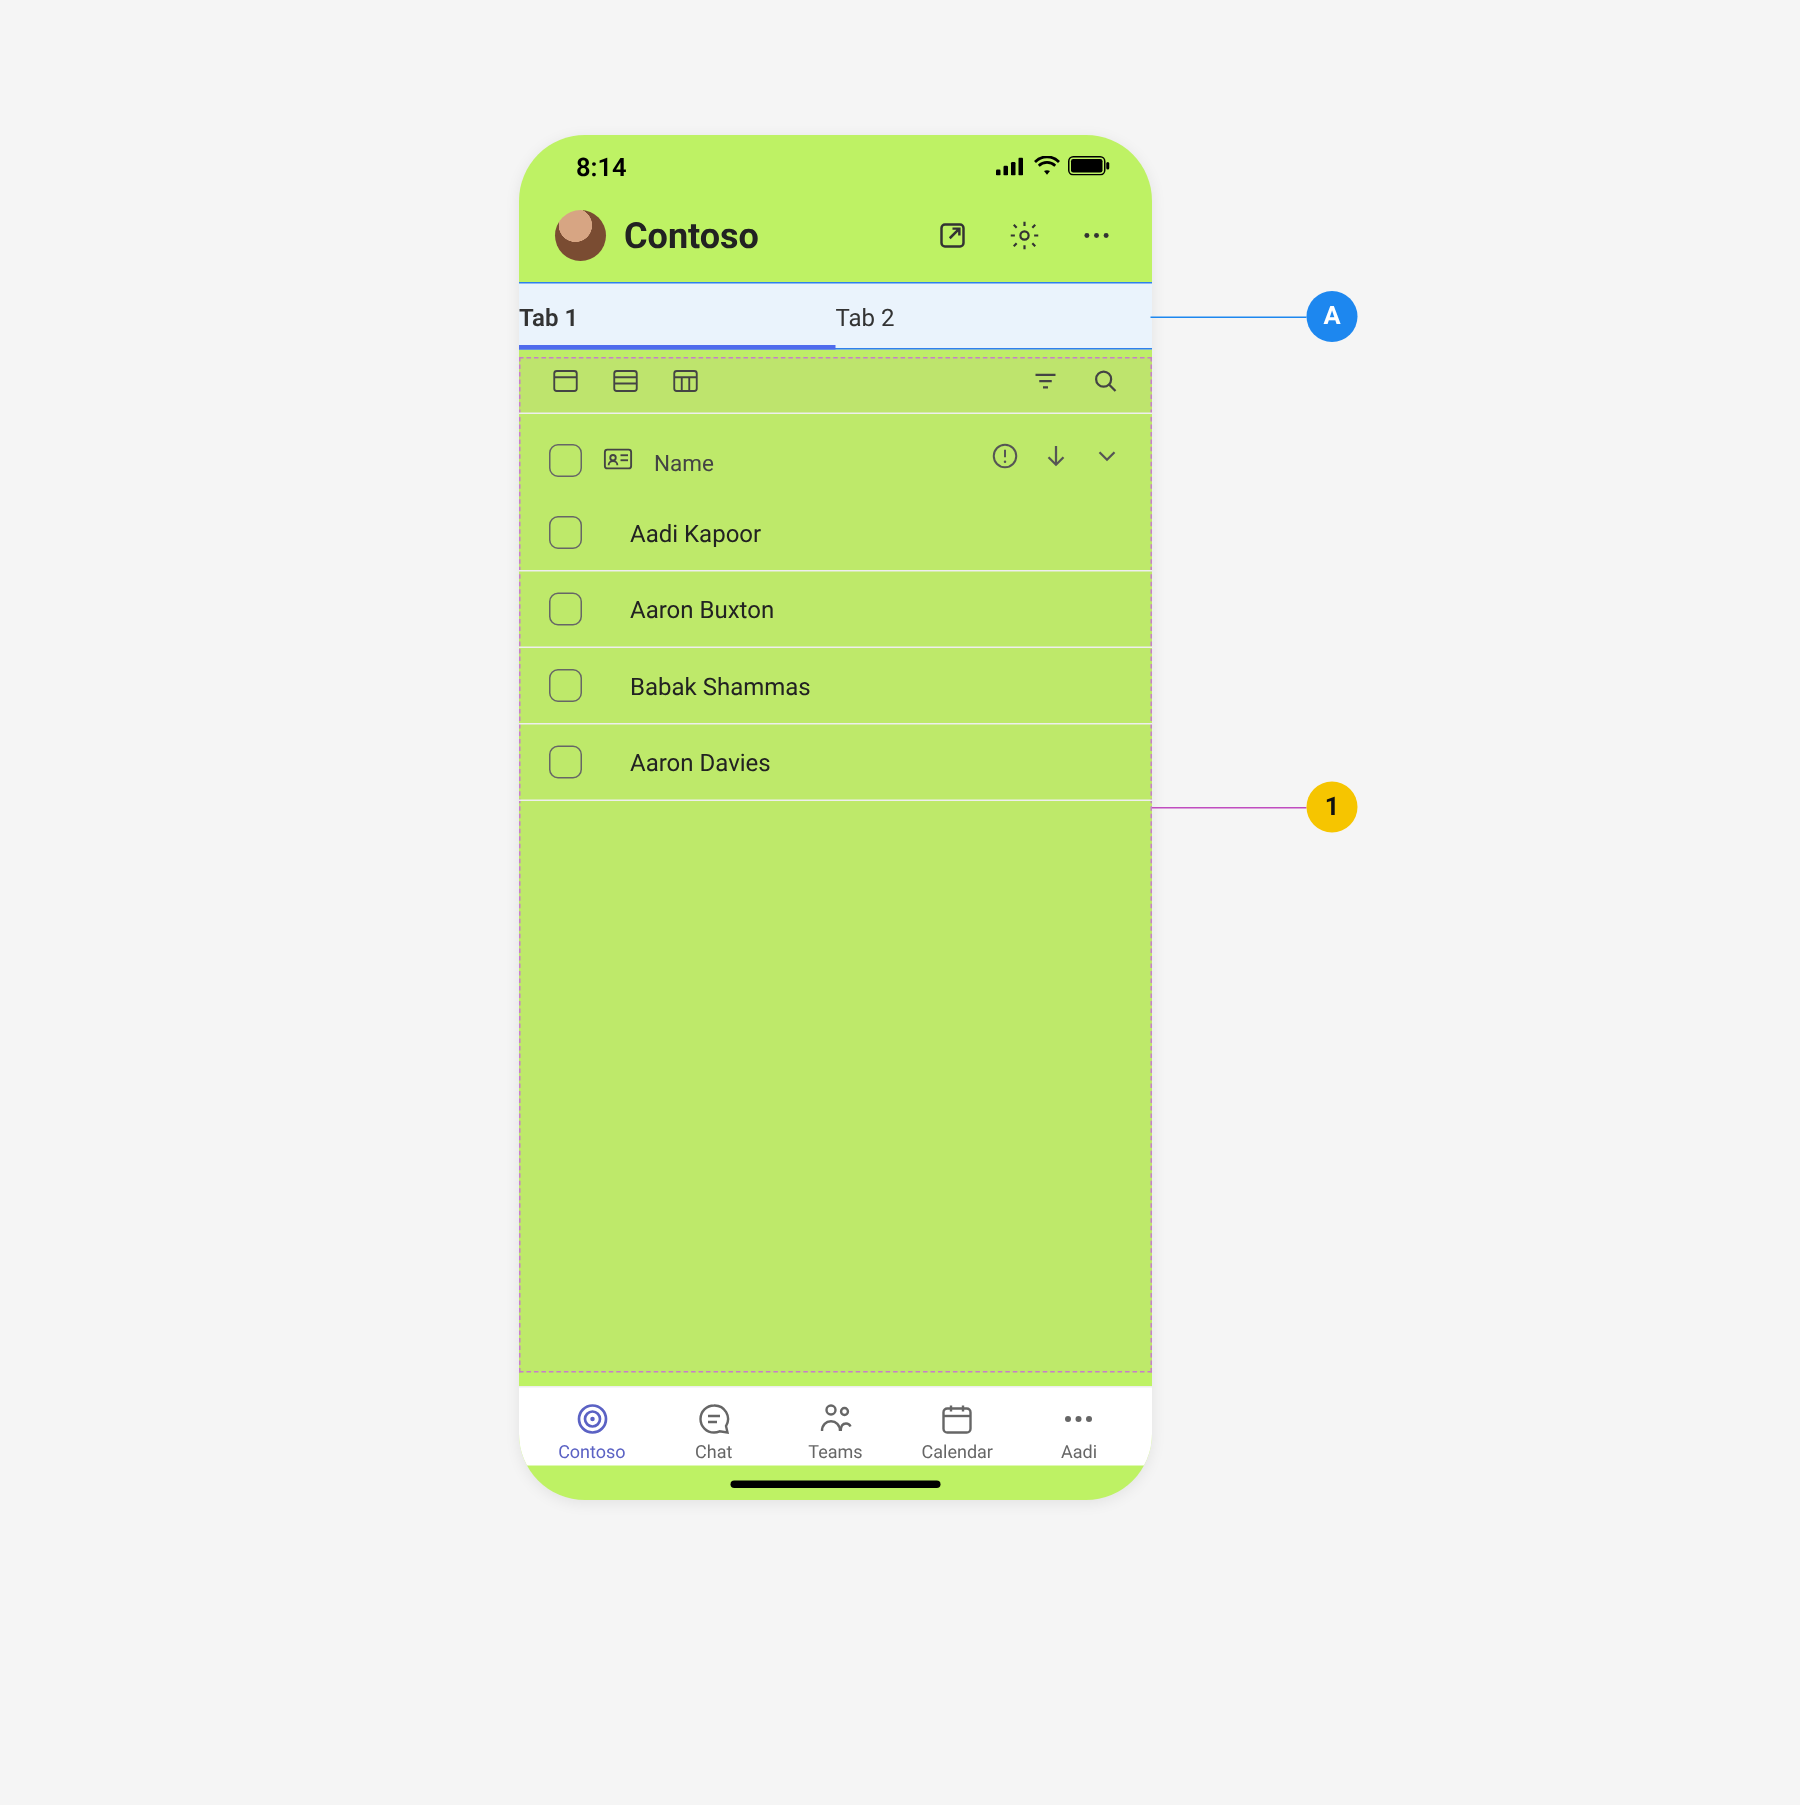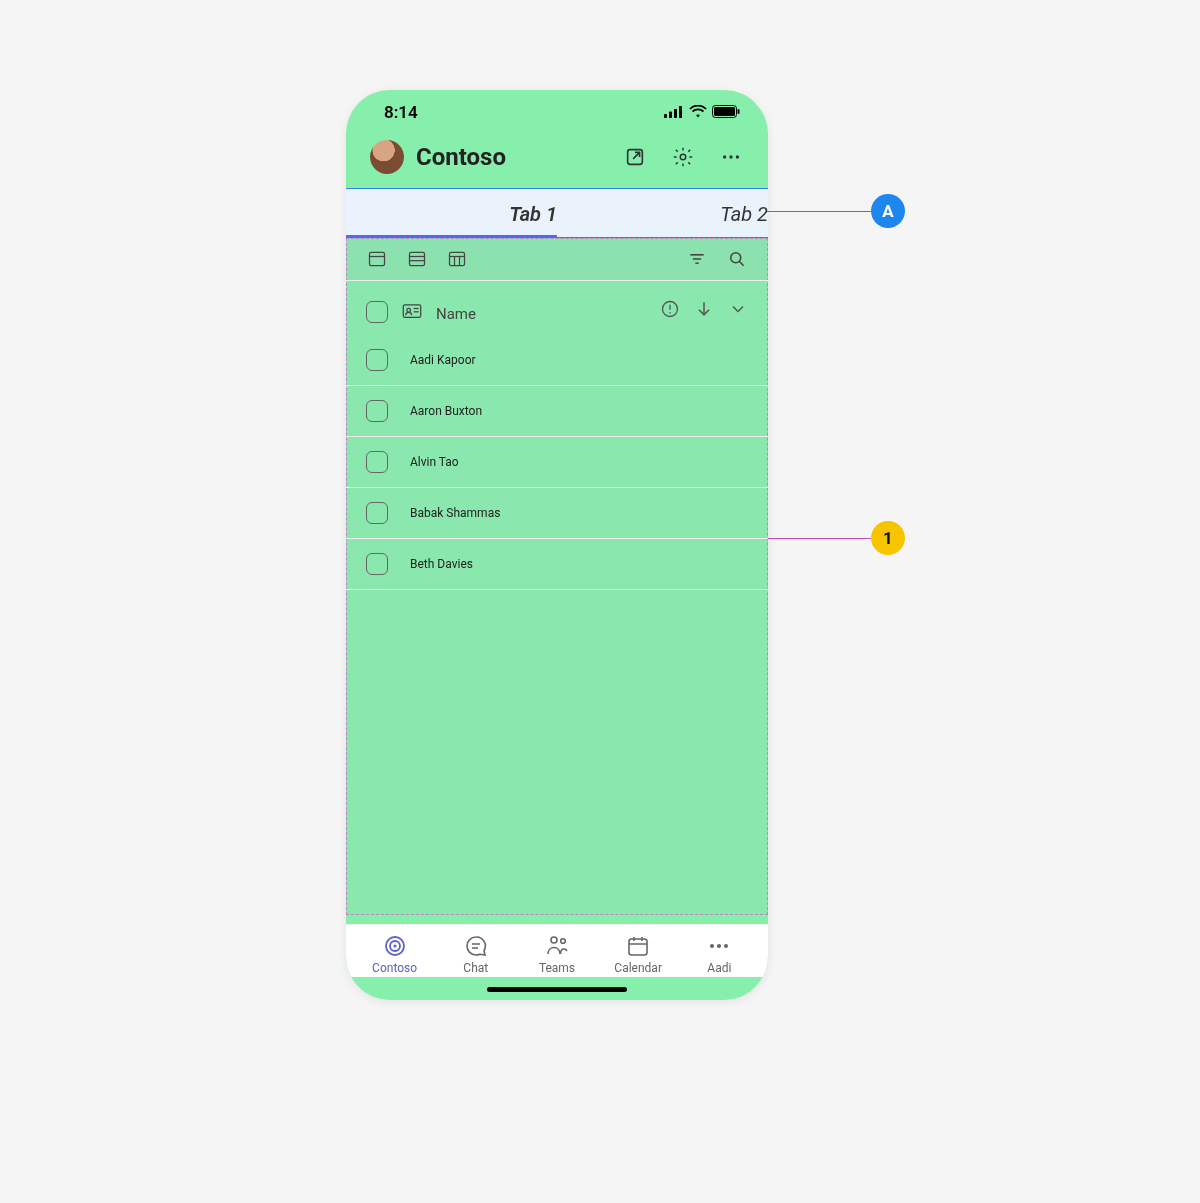--- a/index.html
+++ b/index.html
@@ -10,21 +10,21 @@
     width: 1200px;
     height: 1203px;
     position: relative;
   }
   .phone {
     position: absolute;
     left: 346px;
     top: 90px;
     width: 422px;
     height: 910px;
-    background: #86efac;
+    background: #bef264;
     border-radius: 44px;
     box-shadow: 0 2px 10px rgba(0,0,0,0.08);
     overflow: hidden;
     display: flex;
     flex-direction: column;
   }
   
   .status-bar {
     height: 44px;
     display: flex;
@@ -55,26 +55,25 @@
   .hdr-icon + .hdr-icon { margin-left: 10px; }
   
   .tabs {
     display: flex;
     background: #eaf3fc;
     border-top: 1px solid #2f80ed;
     border-bottom: 1px solid #2f80ed;
   }
   .tab {
     flex: 1;
-    text-align: right;
+    text-align: left;
     padding: 13px 0 11px 0;
-    font-size: 20px;
+    font-size: 16px;
     color: #333;
     position: relative;
-    font-style: italic;
   }
   .tab.active { font-weight: 600; }
   .tab.active::after {
     content: "";
     position: absolute;
     left: 0; right: 0; bottom: -1px;
     height: 3px;
     background: #4f6bed;
   }
   
@@ -121,22 +120,22 @@
     border-radius: 6px;
     flex: 0 0 auto;
   }
   .list-header .right-ics { margin-left: auto; display: flex; gap: 14px; color: #555; }
   
   .rows { position: relative; z-index: 2; }
   .row {
     display: flex;
     align-items: center;
     padding: 14px 20px;
-    gap: 22px;
-    font-size: 12px;
+    gap: 32px;
+    font-size: 16px;
     color: #222;
     border-bottom: 1px solid #eee;
   }
   
   .bottom-nav {
     margin-top: auto;
     display: flex;
     justify-content: space-around;
     align-items: flex-start;
     padding: 8px 8px 2px 8px;
@@ -314,29 +313,25 @@
     <div class="row">
       <div class="checkbox"></div>
       <span>Aadi Kapoor</span>
     </div>
     <div class="row">
       <div class="checkbox"></div>
       <span>Aaron Buxton</span>
     </div>
     <div class="row">
       <div class="checkbox"></div>
-      <span>Alvin Tao</span>
+      <span>Babak Shammas</span>
     </div>
     <div class="row">
       <div class="checkbox"></div>
-      <span>Babak Shammas</span>
-    </div>
-    <div class="row">
-      <div class="checkbox"></div>
-      <span>Beth Davies</span>
+      <span>Aaron Davies</span>
     </div>
   </div>
 
   <div class="bottom-nav">
     <div class="nav-item active">
       <div class="nav-ic">
         <svg width="24" height="24" viewBox="0 0 24 24" fill="none" stroke="currentColor" stroke-width="1.8">
             <circle cx="12" cy="12" r="9"></circle>
             <circle cx="12" cy="12" r="5"></circle>
             <circle cx="12" cy="12" r="1.5" fill="currentColor" stroke="none"></circle>

